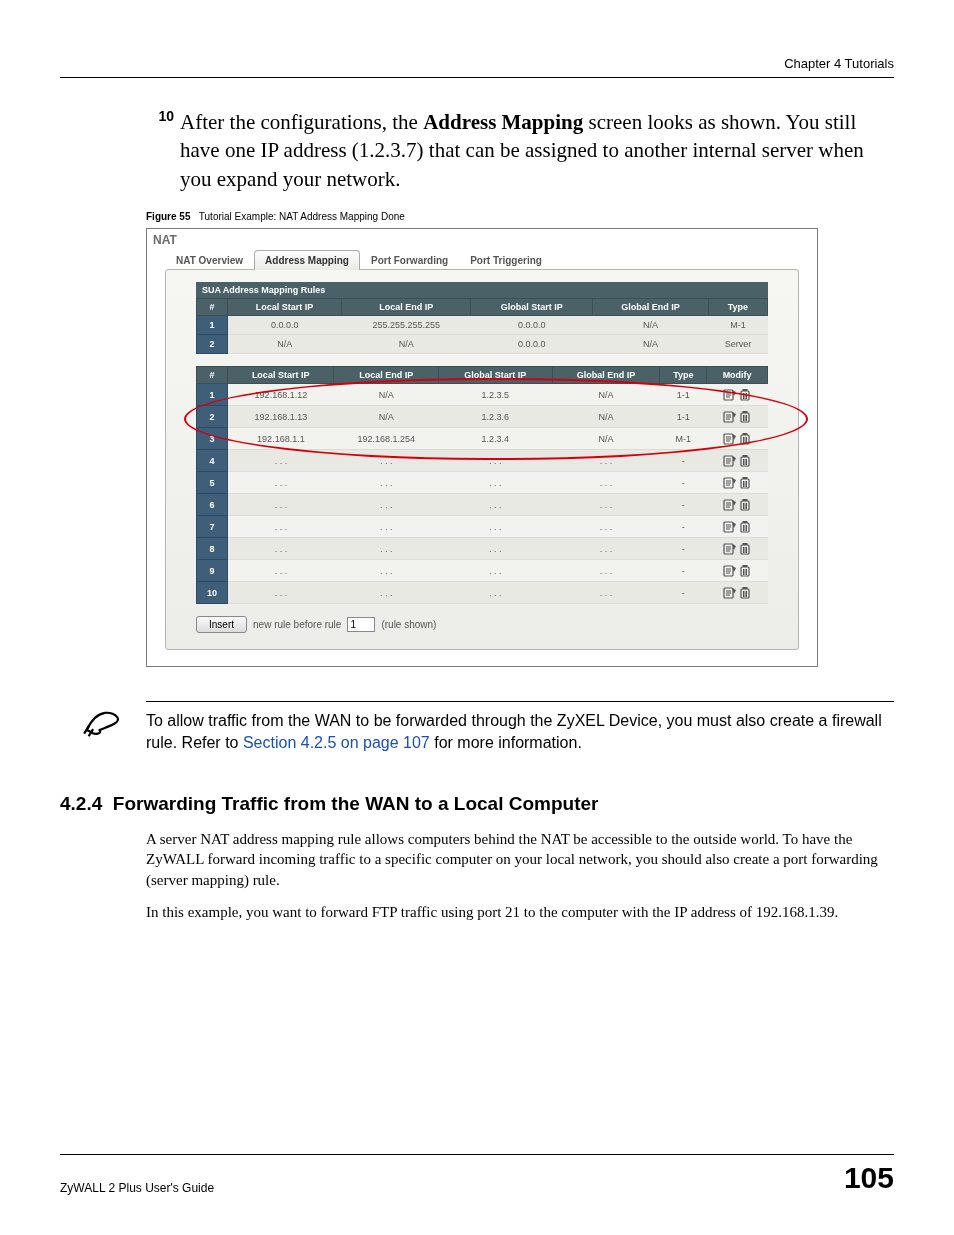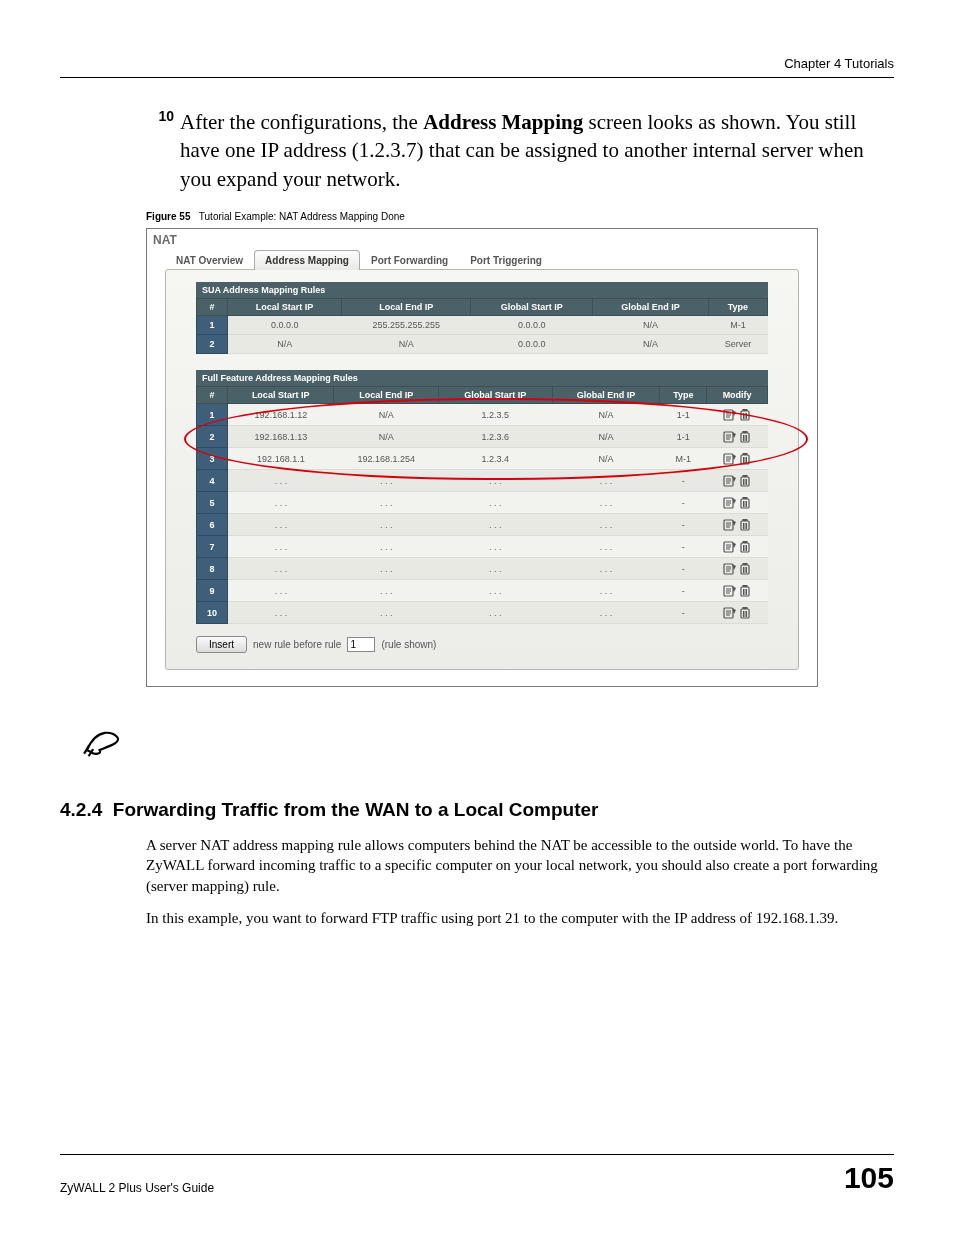--- a/index.html
+++ b/index.html
@@ -278,21 +278,20 @@
                 <td>N/A</td>
                 <td>N/A</td>
                 <td>0.0.0.0</td>
                 <td>N/A</td>
                 <td>Server</td>
               </tr>
             </tbody>
         </table>
 
         <div style="height:12px"></div>
-        <div class="section-hdr">Full Feature Address Mapping Rules</div>
 
         <div class="highlight-wrap">
           <table class="rule-table full">
             <thead>
                 <tr>
               <th>#</th>
               <th>Local Start IP</th>
               <th>Local End IP</th>
               <th>Global Start IP</th>
               <th>Global End IP</th>
@@ -507,20 +506,23 @@
   </div>
 
   <div class="note">
     <div class="icon">
       <svg viewBox="0 0 48 40">
         <path d="M6 30 C 18 4, 36 10, 40 16 C 44 22, 30 26, 20 30 C 24 34, 14 36, 10 32 Z" fill="none" stroke="#000" stroke-width="2.4" stroke-linejoin="round"></path>
         <line x1="8" y1="26" x2="3" y2="34" stroke="#000" stroke-width="2.4"></line>
         <line x1="13" y1="29" x2="8" y2="37" stroke="#000" stroke-width="2.4"></line>
       </svg>
     </div>
+    <div class="txt">
+      <span>To allow traffic from the WAN to be forwarded through the ZyXEL Device, you must also create a firewall rule. Refer to </span><a href="#">Section 4.2.5 on page 107</a><span> for more information.</span>
+    </div>
   </div>
 
   <h2 class="subsection">
     <span>4.2.4</span>&nbsp;&nbsp;<span>Forwarding Traffic from the WAN to a Local Computer</span>
   </h2>
 
   <div class="para">A server NAT address mapping rule allows computers behind the NAT be accessible to the outside world. To have the ZyWALL forward incoming traffic to a specific computer on your local network, you should also create a port forwarding (server mapping) rule.</div>
   <div class="para">In this example, you want to forward FTP traffic using port 21 to the computer with the IP address of 192.168.1.39.</div>
 
   <div class="footer">

